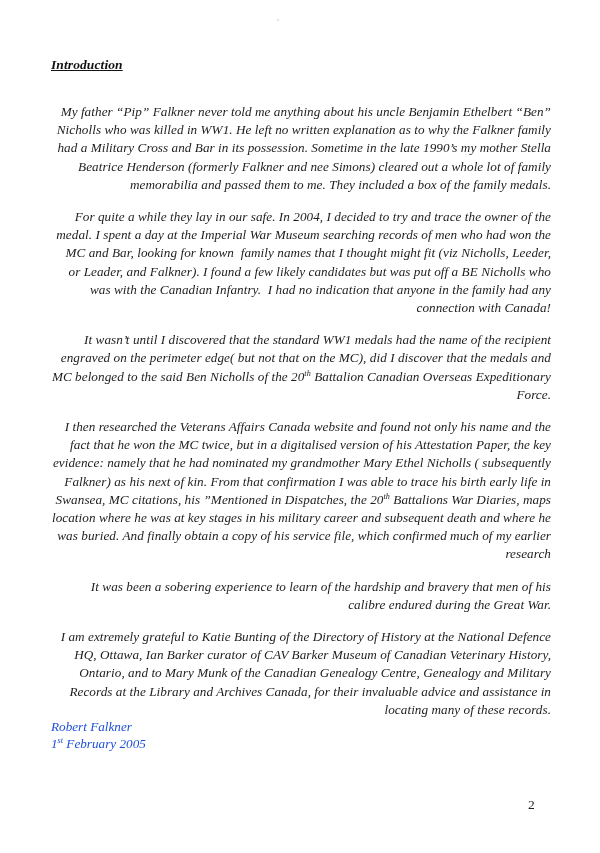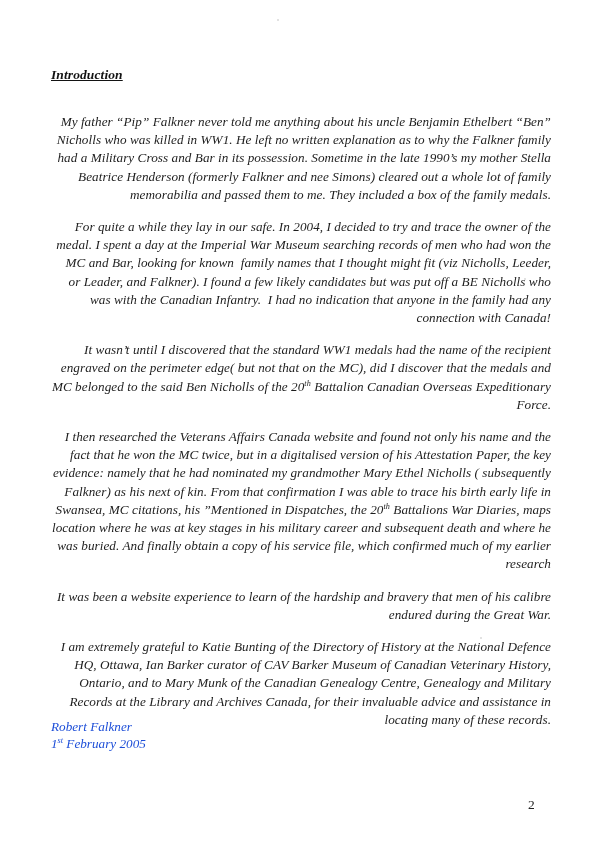--- a/index.html
+++ b/index.html
@@ -29,21 +29,21 @@
     border-radius: 50%;
     opacity: .55;
   }
   .speck-a { left: 277px; top: 19px; width: 2px; height: 2px; }
   .speck-b { left: 524px; top: 278px; width: 2px; height: 2px; }
   .speck-c { left: 480px; top: 637px; width: 2px; height: 2px; }
 
   .content {
     position: absolute;
     left: 51px;
-    top: 12px;
+    top: 2px;
     width: 500px;
   }
 
   .doc-title {
     font-style: italic;
     font-weight: bold;
     font-size: 13.5px;
     text-decoration: underline;
     letter-spacing: .1px;
     margin: 0;
@@ -111,21 +111,21 @@
 
   <div class="content">
 
     <h1 class="doc-title">Introduction</h1>
 
     <div class="body-block" id="paragraph-container">
         <p class="para"><span>My father “Pip” Falkner never told me anything about his uncle Benjamin Ethelbert “Ben” Nicholls who was killed in WW1. He left no written explanation as to why the Falkner family had a Military Cross and Bar in its possession. Sometime in the late 1990’s my mother Stella Beatrice Henderson (formerly Falkner and nee Simons) cleared out a whole lot of family memorabilia and passed them to me. They included a box of the family medals.</span></p>
         <p class="para lead-space"><span>For quite a while they lay in our safe. In 2004, I decided to try and trace the owner of the medal. I spent a day at the Imperial War Museum searching records of men who had won the MC and Bar, looking for known  family names that I thought might fit (viz Nicholls, Leeder, or Leader, and Falkner). I found a few likely candidates but was put off a BE Nicholls who was with the Canadian Infantry.  I had no indication that anyone in the family had any connection with Canada!</span></p>
         <p class="para"><span>It wasn’t until I discovered that the standard WW1 medals had the name of the recipient engraved on the perimeter edge( but not that on the MC), did I discover that the medals and MC belonged to the said Ben Nicholls of the 20</span><sup>th</sup><span> Battalion Canadian Overseas Expeditionary Force.</span></p>
         <p class="para lead-space"><span>I then researched the Veterans Affairs Canada website and found not only his name and the fact that he won the MC twice, but in a digitalised version of his Attestation Paper, the key evidence: namely that he had nominated my grandmother Mary Ethel Nicholls ( subsequently Falkner) as his next of kin. From that confirmation I was able to trace his birth early life in Swansea, MC citations, his ”Mentioned in Dispatches, the 20</span><sup>th</sup><span> Battalions War Diaries, maps location where he was at key stages in his military career and subsequent death and where he was buried. And finally obtain a copy of his service file, which confirmed much of my earlier research</span></p>
-        <p class="para"><span>It was been a website experience to learn of the hardship and bravery that men of his calibre endured during the Great War.</span></p>
+        <p class="para"><span>It was been a sobering experience to learn of the hardship and bravery that men of his calibre endured during the Great War.</span></p>
         <p class="para"><span>I am extremely grateful to Katie Bunting of the Directory of History at the National Defence HQ, Ottawa, Ian Barker curator of CAV Barker Museum of Canadian Veterinary History, Ontario, and to Mary Munk of the Canadian Genealogy Centre, Genealogy and Military Records at the Library and Archives Canada, for their invaluable advice and assistance in locating many of these records.</span></p>
       </div>
 
   </div>
 
   <div class="signature">
     <div>Robert Falkner</div>
     <div><span>1</span><sup>st</sup><span> February 2005</span></div>
   </div>
 

